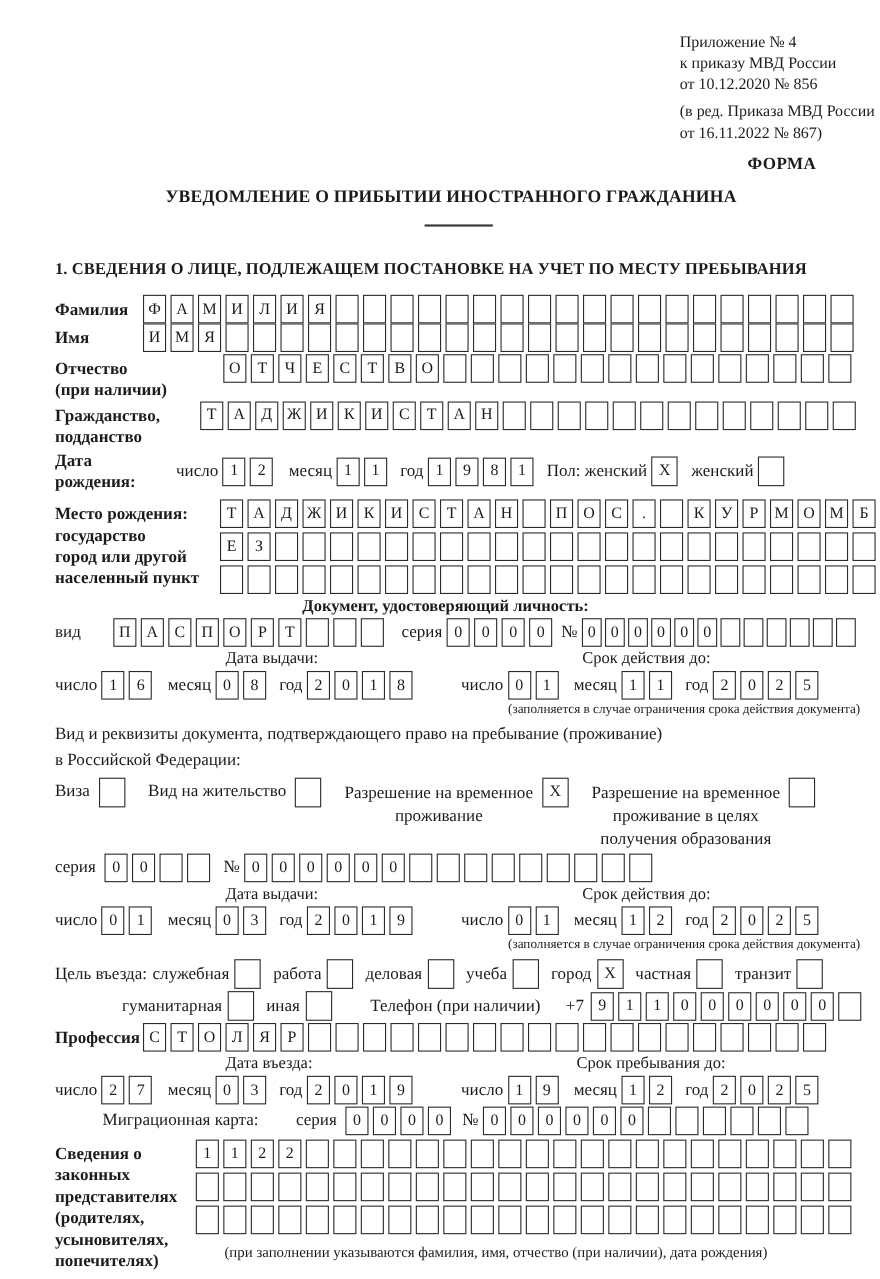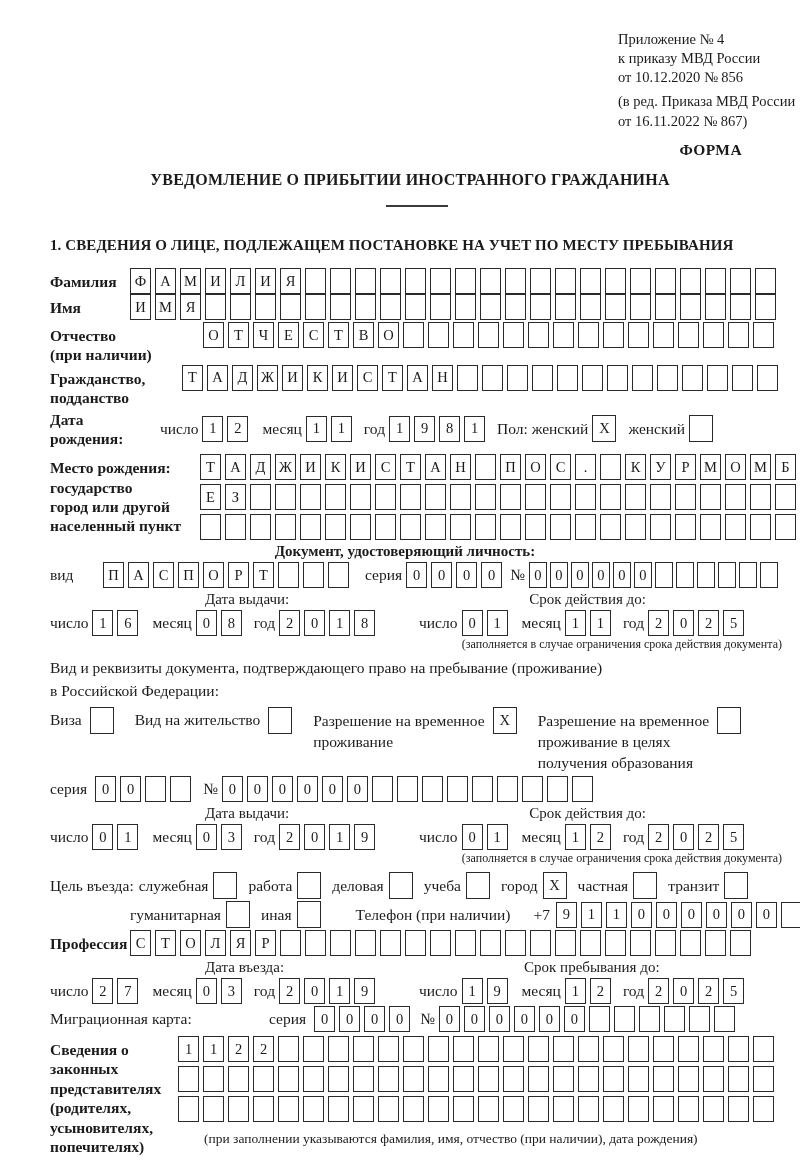--- a/index.html
+++ b/index.html
@@ -19,21 +19,21 @@
   .forma { text-align: right; font-weight: bold; font-size: 15.5px; margin: 10px 58px 0 0; letter-spacing: .4px; }
   
   .title { text-align: center; font-weight: bold; font-size: 16px; line-height: 1.42; margin: 10px 30px 0 0; letter-spacing: .2px; }
   .tunder { display: inline-block; width: 62px; border-bottom: 2.2px solid #3a3a3a; height: .9em; margin-left: 14px; }
   .sec { font-weight: bold; font-size: 15px; margin-top: 23px; letter-spacing: .1px; }
   
   .frow { display: flex; align-items: flex-start; margin-top: 0; }
   .mt2 { margin-top: 2px; } .mt4 { margin-top: 4px; } .mt6 { margin-top: 6px; } .mt14 { margin-top: 14px; }
   .lab { font-size: 15.5px; line-height: 1.25; padding-top: 4px; flex: none; font-weight: bold; }
   .lw80 { width: 80px; } .lw150 { width: 150px; } .lw153 { width: 153px; }
-  .lw132 { width: 132px; } .lw128 { width: 128px; } .lw185 { width: 185px; }
+  .lw132 { width: 132px; } .lw128 { width: 128px; } .lw185 { width: 185px; text-align: right; }
   .lw110 { width: 110px; }
   .cells { display: inline-flex; flex: none; }
   .cell {
     width: 21px; height: 26px; flex: none;
     border: 1.7px solid #2a2a2a; margin-right: 4px;
     display: inline-flex; align-items: center; justify-content: center;
     font-size: 14.5px; background: #fff;
   }
   .tight .cell { width: 18px; margin-right: 3px; }
   .cb .cell { width: 24px; height: 27px; }
@@ -48,26 +48,26 @@
   .drow { display: flex; align-items: center; margin-top: 2px; font-size: 15.5px; }
   .dl { margin-right: 4px; flex: none; }
   .g1 { margin-left: 10px; } .g2 { margin-left: 8px; }
   .dsp { width: 40px; flex: none; }
   .footnote { text-align: right; font-size: 12px; margin: 1px 18px 0 0; }
   .para { font-size: 15.5px; line-height: 1.45; margin-top: 5px; }
   
   .cbband { display: flex; align-items: flex-start; margin-top: 5px; font-size: 15.5px; }
   .cbband .item { display: flex; align-items: flex-start; margin-right: 17px; }
   .cbband .item .txt { padding-top: 4px; margin-right: 8px; }
-  .cbband .item .txtc { line-height: 1.35; padding-top: 4px; margin-right: 8px; }
+  .cbband .item .txtc { text-align: center; line-height: 1.35; padding-top: 4px; margin-right: 8px; }
   
   .purow { display: flex; align-items: center; font-size: 15.5px; }
   .purow .pl { margin-right: 5px; flex: none; }
   .purow .pc { margin-right: 7px; flex: none; }
-  .indent80 { margin-left: 80px; }
+  .indent80 { margin-left: 61px; }
   .gap24 { width: 24px; flex: none; } .gap18 { width: 18px; flex: none; }
   .plus7 { font-size: 15.5px; margin-right: 6px; flex: none; }
   .reps-note { font-size: 13.5px; margin-top: 9px; margin-left: 26px; }
 </style>
 </head>
 <body>
 
 <div class="page">
 
   <div class="appendix">

